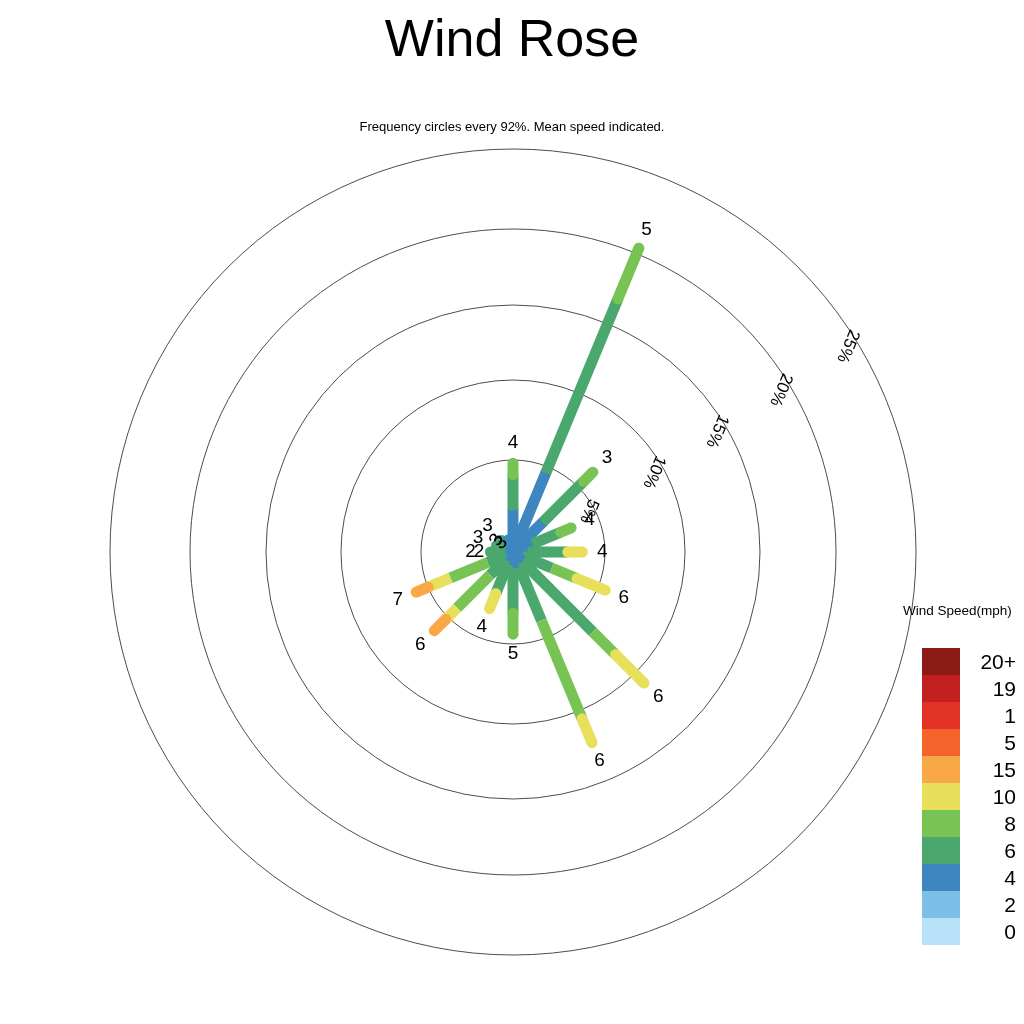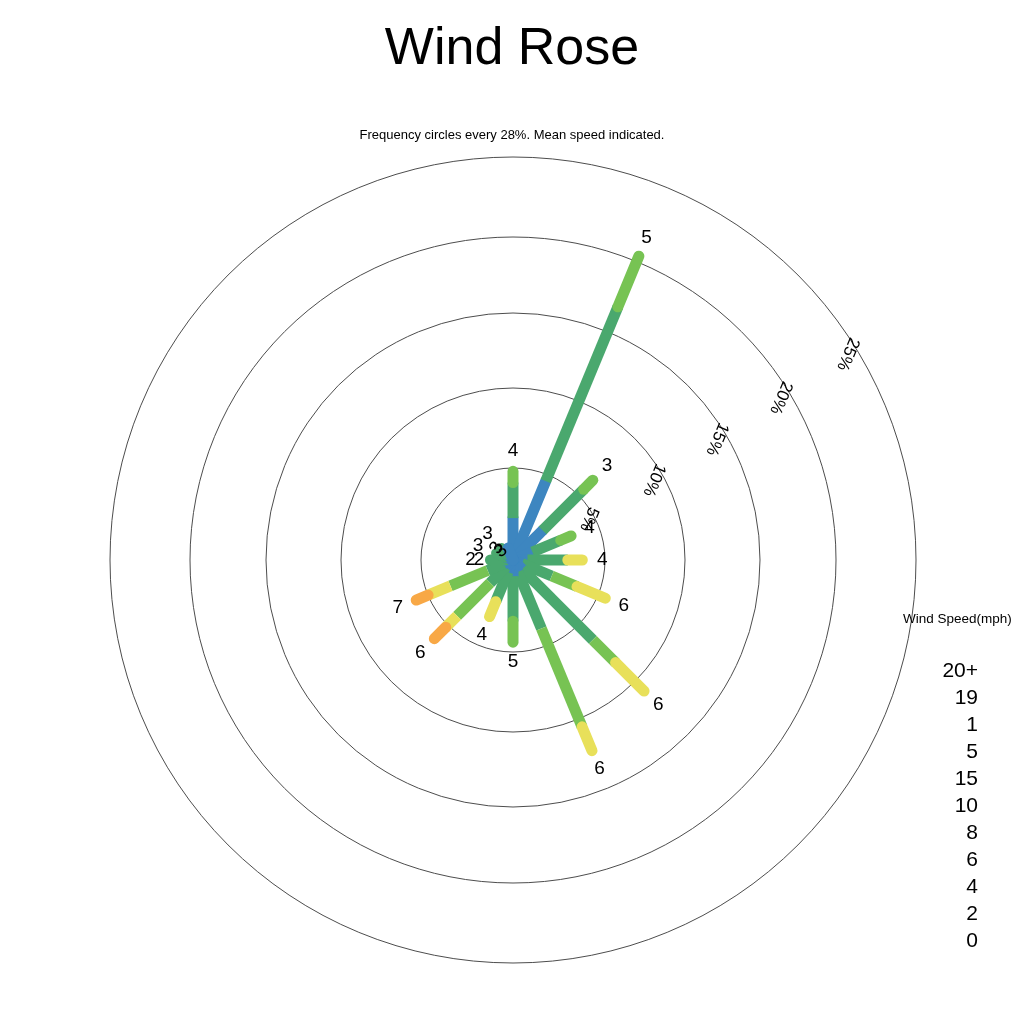--- a/index.html
+++ b/index.html
@@ -10,21 +10,21 @@
   body {
     width: 1024px;
     height: 1024px;
     font-family: "Liberation Sans", sans-serif;
     color: #000000;
     overflow: hidden;
     position: relative;
   }
   #stage {
     position: absolute;
-    left: 0; top: 8px;
+    left: 0; top: 0;
     width: 1024px;
     height: 952px;
   }
   .hdr {
     position: absolute;
     left: 0;
     width: 1024px;
     text-align: center;
     white-space: pre;
   }
@@ -62,41 +62,40 @@
     font-size: 13.5px;
     white-space: nowrap;
   }
   .legend-swatches {
     position: absolute;
   }
   .lgrow {
     display: flex;
     align-items: flex-start;
     height: 27px;
-    flex-direction: column;
   }
   .lgsw {
     width: 38px;
     height: 27px;
   }
   .lglab {
     font-size: 21px;
     width: 52px;
     text-align: right;
     padding-left: 4px;
     line-height: 27px;
   }
 </style>
 </head>
 <body>
 
 <div id="stage">
 
   <div class="hdr" id="title">Wind Rose</div>
-  <div class="hdr" id="note">Frequency circles every 28%. Mean speed indicated.</div>
+  <div class="hdr" id="note">Frequency circles every 92%. Mean speed indicated.</div>
 
   <svg id="rose" width="1024" height="1024" viewBox="0 0 1024 1024">
     <g id="rings-group">
         <circle cx="513" cy="552" r="92" class="ringline"></circle>
         <circle cx="513" cy="552" r="172" class="ringline"></circle>
         <circle cx="513" cy="552" r="247" class="ringline"></circle>
         <circle cx="513" cy="552" r="323" class="ringline"></circle>
         <circle cx="513" cy="552" r="403" class="ringline"></circle>
       </g>
     <g id="petals-group">

